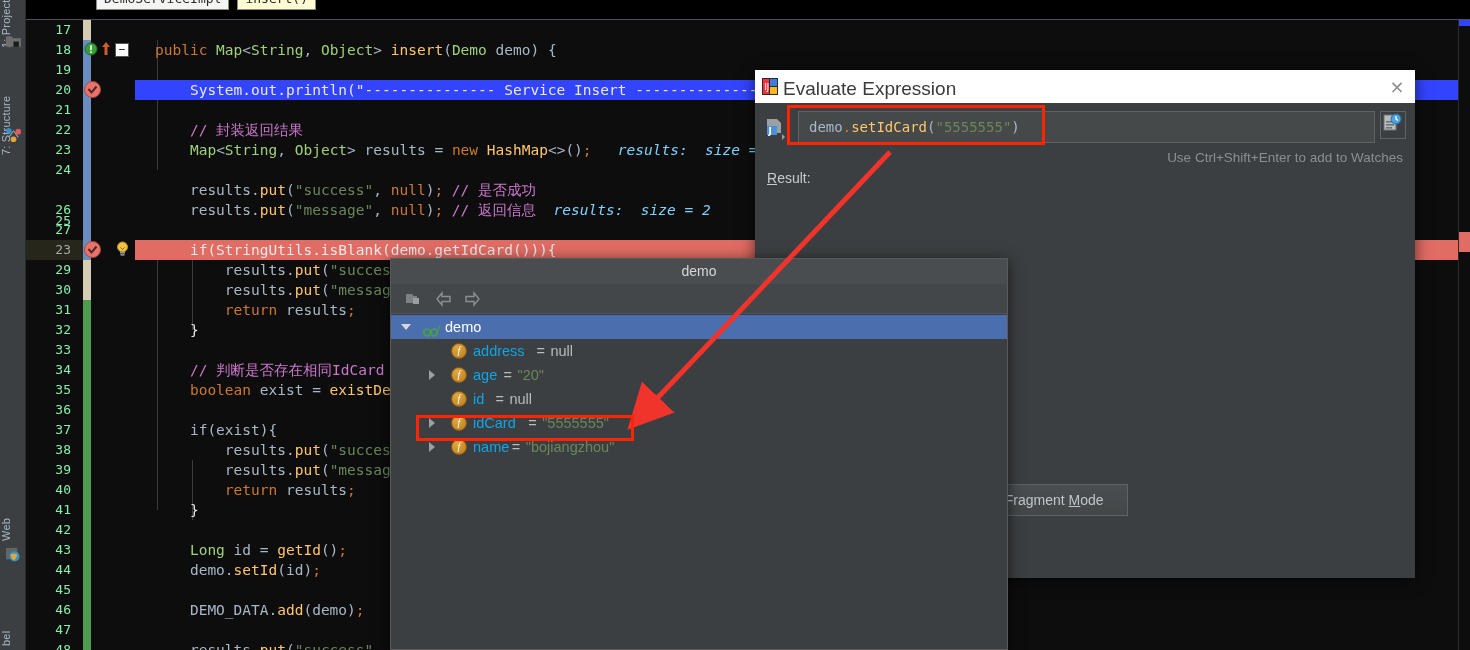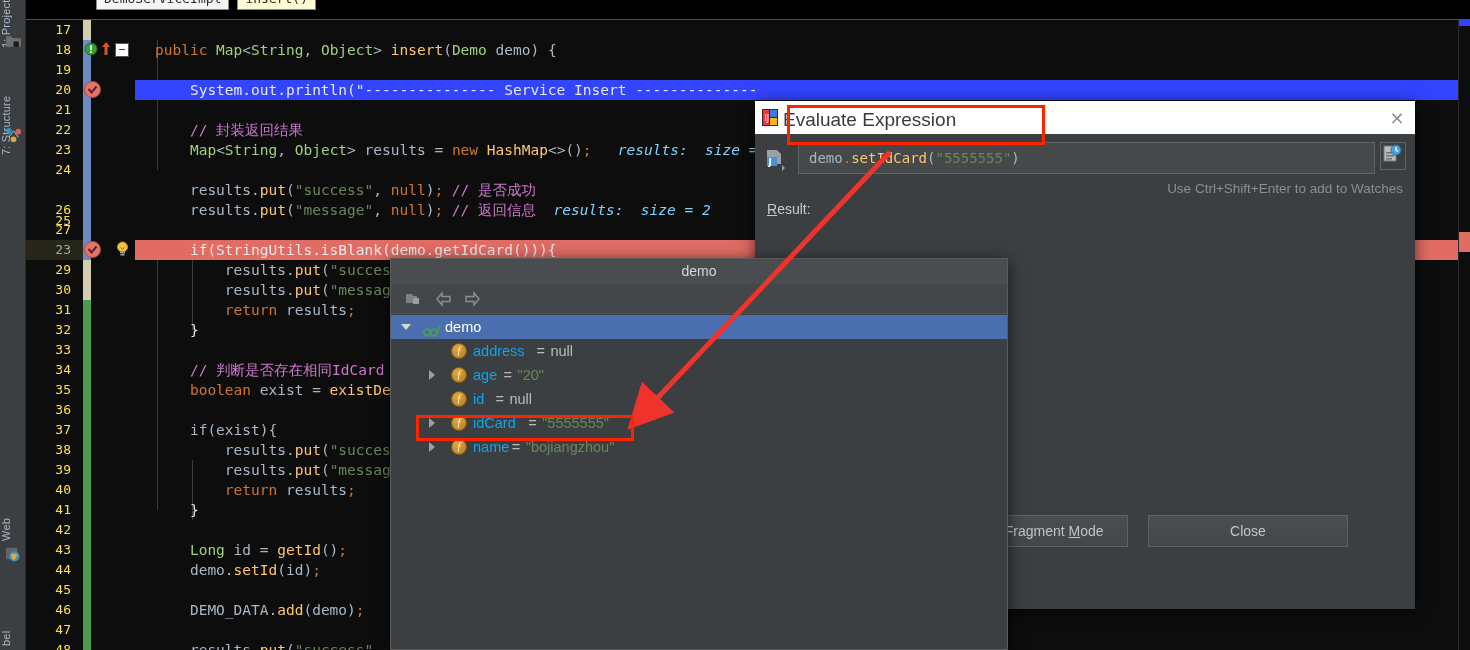--- a/index.html
+++ b/index.html
@@ -44,21 +44,21 @@
   .crumb.hl { background: #fdfbd4; }
 
   
   .gutter {
     position: absolute; left: 0; top: 20px; width: 87px; height: 630px;
     background: #0d0d0d;
   }
   .lineno {
     position: absolute; right: 42px; width: 40px; text-align: right;
     font-family: "DejaVu Sans Mono", monospace; font-size: 13px;
-    color: #fde047; line-height: 20px;
+    color: #86efac; line-height: 20px;
   }
   .lineno.curr { color: #a6a6a6; }
   .ln-hl {
     position: absolute; left: 0; width: 57px; height: 20px; background: #26261a;
   }
   .stripe {
     position: absolute; left: 57px; width: 8px;
   }
   .bpmark {
     position: absolute; left: 58px; width: 18px; height: 18px;
@@ -110,21 +110,20 @@
     position: absolute; right: 0; top: 20px; width: 12px; height: 630px;
     background: #0d0d0d; border-left: 1px solid #2a2a2a;
   }
   .mark { position: absolute; left: 0; width: 12px; }
 
   
   .dlg {
     position: absolute; left: 755px; top: 70px; width: 660px; height: 508px;
     background: #3c3f41; box-shadow: 0 2px 14px rgba(0,0,0,.6);
     z-index: 20;
-    margin-top: 31px;
   }
   .dlg-title {
     position: absolute; left: 0; top: 0; width: 660px; height: 33px;
     background: #ffffff;
   }
   .dlg-title .t {
     position: absolute; left: 28px; top: 8px;
     font-size: 19px; color: #3b3b3b;
   }
   .dlg-icon { position: absolute; left: 7px; top: 8px; width: 16px; height: 17px; }
@@ -449,21 +448,20 @@
     <div class="hint-line">Use Ctrl+Shift+Enter to add to Watches</div>
     <div class="res-label">
       <u>R</u><span>esult:</span>
     </div>
 
 
     <div class="dlg-buttons">
       <div class="btn btn-frag">
         <span>Code Fragment </span><u>M</u><span>ode</span>
       </div>
-      <div class="btn btn-close">Close</div>
     </div>
   </div>
 
   <div class="popup">
     <div class="popup-title">demo</div>
     <div class="popup-tb">
       <span class="tb-ico" style="left:14px;">
         <svg width="18" height="18" viewBox="0 0 18 18">
           <path d="M1 4 h6 l1.5 2 H12 v7 H1 Z" fill="#7d8184"></path>
           <rect x="8" y="8" width="6" height="6" fill="#9a9ea1"></rect>

